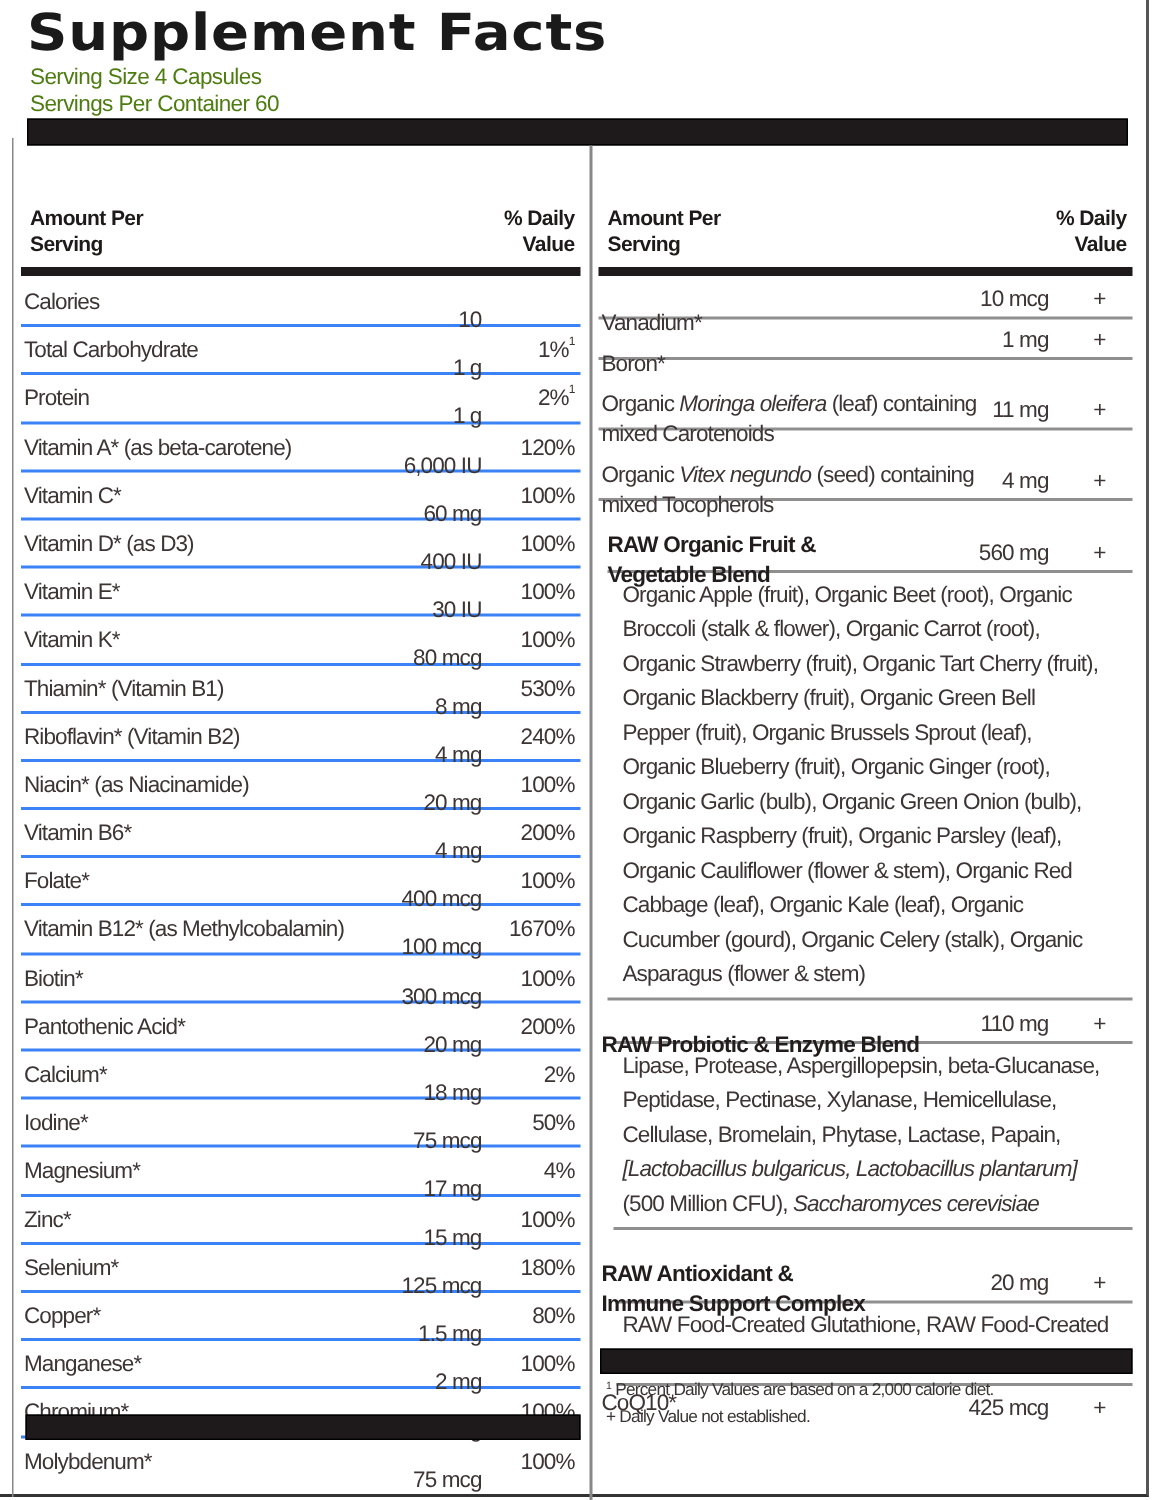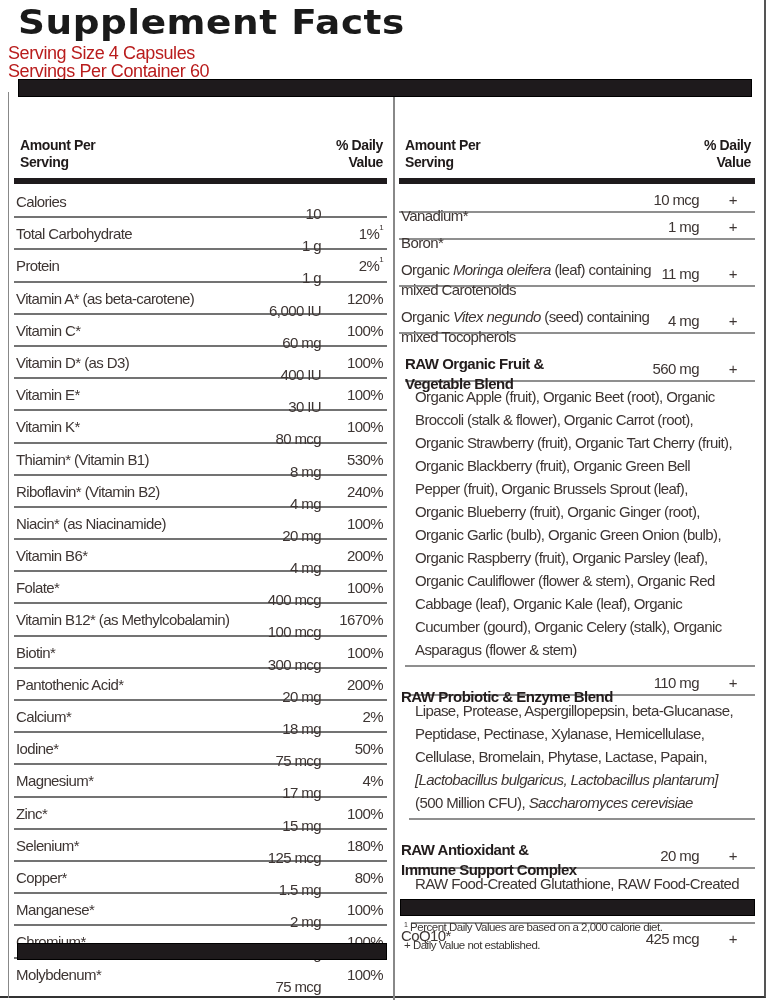--- a/index.html
+++ b/index.html
@@ -11,37 +11,37 @@
       border-right: 2px solid #555; border-bottom: 2px solid #333;
     }
     .left-edge { position: absolute; left: 8px; top: 92px; width: 1px; height: 906px; background: #888; }
 
     .title {
       position: absolute; left: 18px; top: 2px;
       font-family: "DejaVu Sans", sans-serif; font-weight: 900; font-size: 34px;
       letter-spacing: 0.5px; color: #1a1a1a;
       transform: scaleX(1.1); transform-origin: left top;
     }
-    .serving { position: absolute; left: 8px; font-size: 18px; color: #b91c1c; letter-spacing: -0.4px; }
+    .serving { position: absolute; left: 20px; font-size: 15px; color: #4d7c0f; letter-spacing: -0.4px; }
     .serving.s1 { top: 43px; }
     .serving.s2 { top: 61px; }
 
     .topbar { position: absolute; left: 18px; top: 79px; width: 734px; height: 18px; background: #1e1a1c; border: 1px solid #000; }
     .divider { position: absolute; left: 393px; top: 97px; width: 2px; height: 903px; background: #888; }
 
     .col { position: absolute; top: 97px; }
     .col.left { left: 14px; width: 373px; }
     .col.right { left: 399px; width: 356px; }
 
     .hdr { position: relative; height: 45px; font-weight: bold; font-size: 14px; color: #1f1a1a; letter-spacing: -0.4px; line-height: 17px; margin-top: 36px; }
     .hdr .l { position: absolute; left: 6px; top: 4px; }
     .hdr .r { position: absolute; right: 4px; top: 4px; text-align: right; }
     .hdr-bar { height: 6px; background: #1e1a1c; margin-bottom: 2px; }
 
-    .row { position: relative; height: 32.2px; border-bottom: 2px solid #737373; font-size: 15px; letter-spacing: -0.6px; color: #3d3533; }
+    .row { position: relative; height: 32.2px; border-bottom: 2px solid #3b82f6; font-size: 15px; letter-spacing: -0.6px; color: #3d3533; }
     .row .name { position: absolute; left: 2px; top: 7px; white-space: nowrap; }
     .row .amt { position: absolute; right: 66px; top: 7px; text-align: right; white-space: nowrap; margin-top: 12px; }
     .row .dv { position: absolute; right: 4px; top: 7px; text-align: center; white-space: nowrap; }
     .row .dv sup { font-size: 8px; vertical-align: top; position: relative; top: -2px; }
     .row.last { border-bottom: none; }
 
     .rrow { position: relative; border-bottom: 2px solid #8f8f8f; font-size: 15px; letter-spacing: -0.6px; color: #3d3533; }
     .rrow.one { height: 27px; }
     .rrow.two { height: 47px; }
     .rrow .name { position: absolute; left: 2px; top: 20px; line-height: 20px; white-space: nowrap; }

